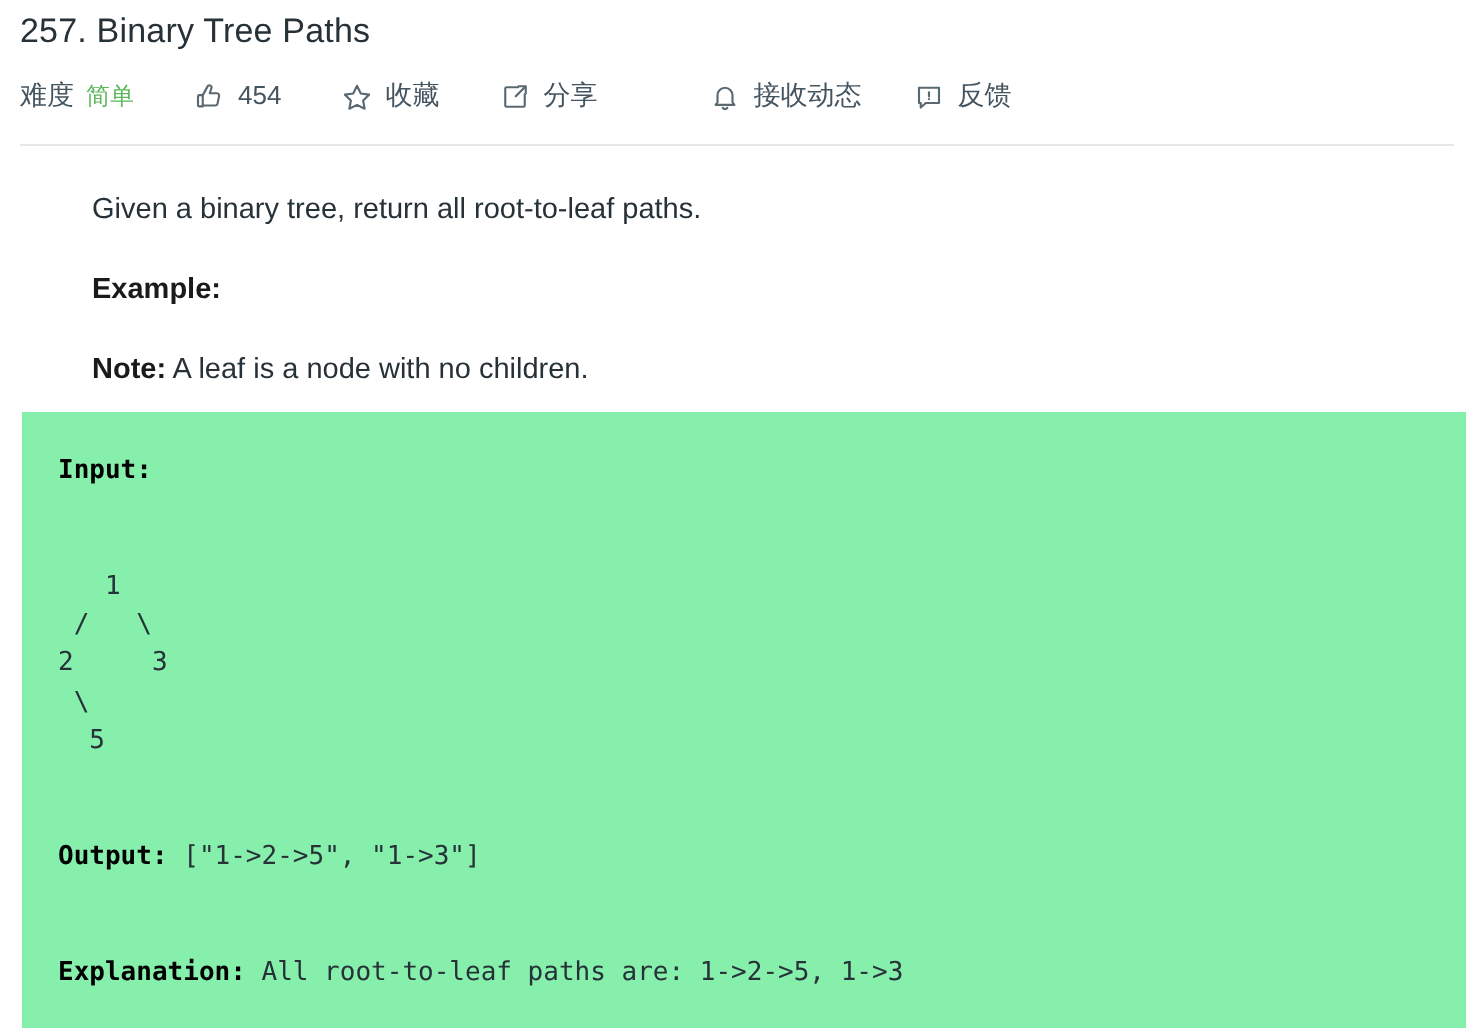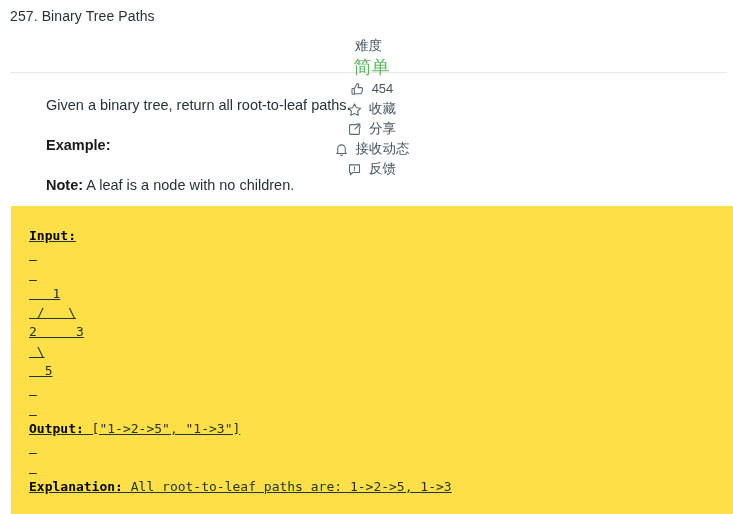--- a/index.html
+++ b/index.html
@@ -20,54 +20,53 @@
     position: relative;
     width: 733px;
     height: 514px;
     box-sizing: border-box;
   }
 
   
   .title {
     margin: 0;
     padding: 5px 0 0 10px;
-    font-size: 14px;
+    font-size: 17px;
     font-weight: 400;
     line-height: 22px;
     color: #263238;
     letter-spacing: 0.1px;
   }
 
   
   .toolbar {
     display: flex;
     align-items: center;
     padding: 10px 0 0 10px;
     height: 22px;
-    flex-direction: column;
   }
   .tool-item {
     display: flex;
     align-items: center;
     font-size: 13.5px;
     line-height: 20px;
     color: #455560;
     white-space: nowrap;
     cursor: pointer;
   }
   .tool-gap-1 { margin-right: 6px; }
   .tool-sep { width: 30px; }
   .tool-sep-sm { width: 26px; }
 
   .difficulty-label {
     font-size: 13.5px;
     color: #455560;
   }
   .difficulty-value {
-    font-size: 18px;
+    font-size: 12px;
     color: #5cb85c;
   }
 
   .ic {
     display: inline-block;
     vertical-align: middle;
     margin-right: 7px;
     flex: 0 0 auto;
     color: #5a6872;
   }
@@ -103,25 +102,24 @@
     color: #1a1a1a;
   }
 
   
   .codeblock {
     position: absolute;
     left: 11px;
     right: 0;
     top: 206px;
     bottom: 0;
-    background: #fde047;
+    background: #86efac;
     box-sizing: border-box;
     padding: 20px 0 0 18px;
     overflow: hidden;
-    text-decoration: underline;
   }
   pre.code {
     margin: 0;
     font-family: "DejaVu Sans Mono", "Liberation Mono", monospace;
     font-size: 13px;
     line-height: 19.3px;
     color: #263238;
     white-space: pre;
     tab-size: 4;
   }

